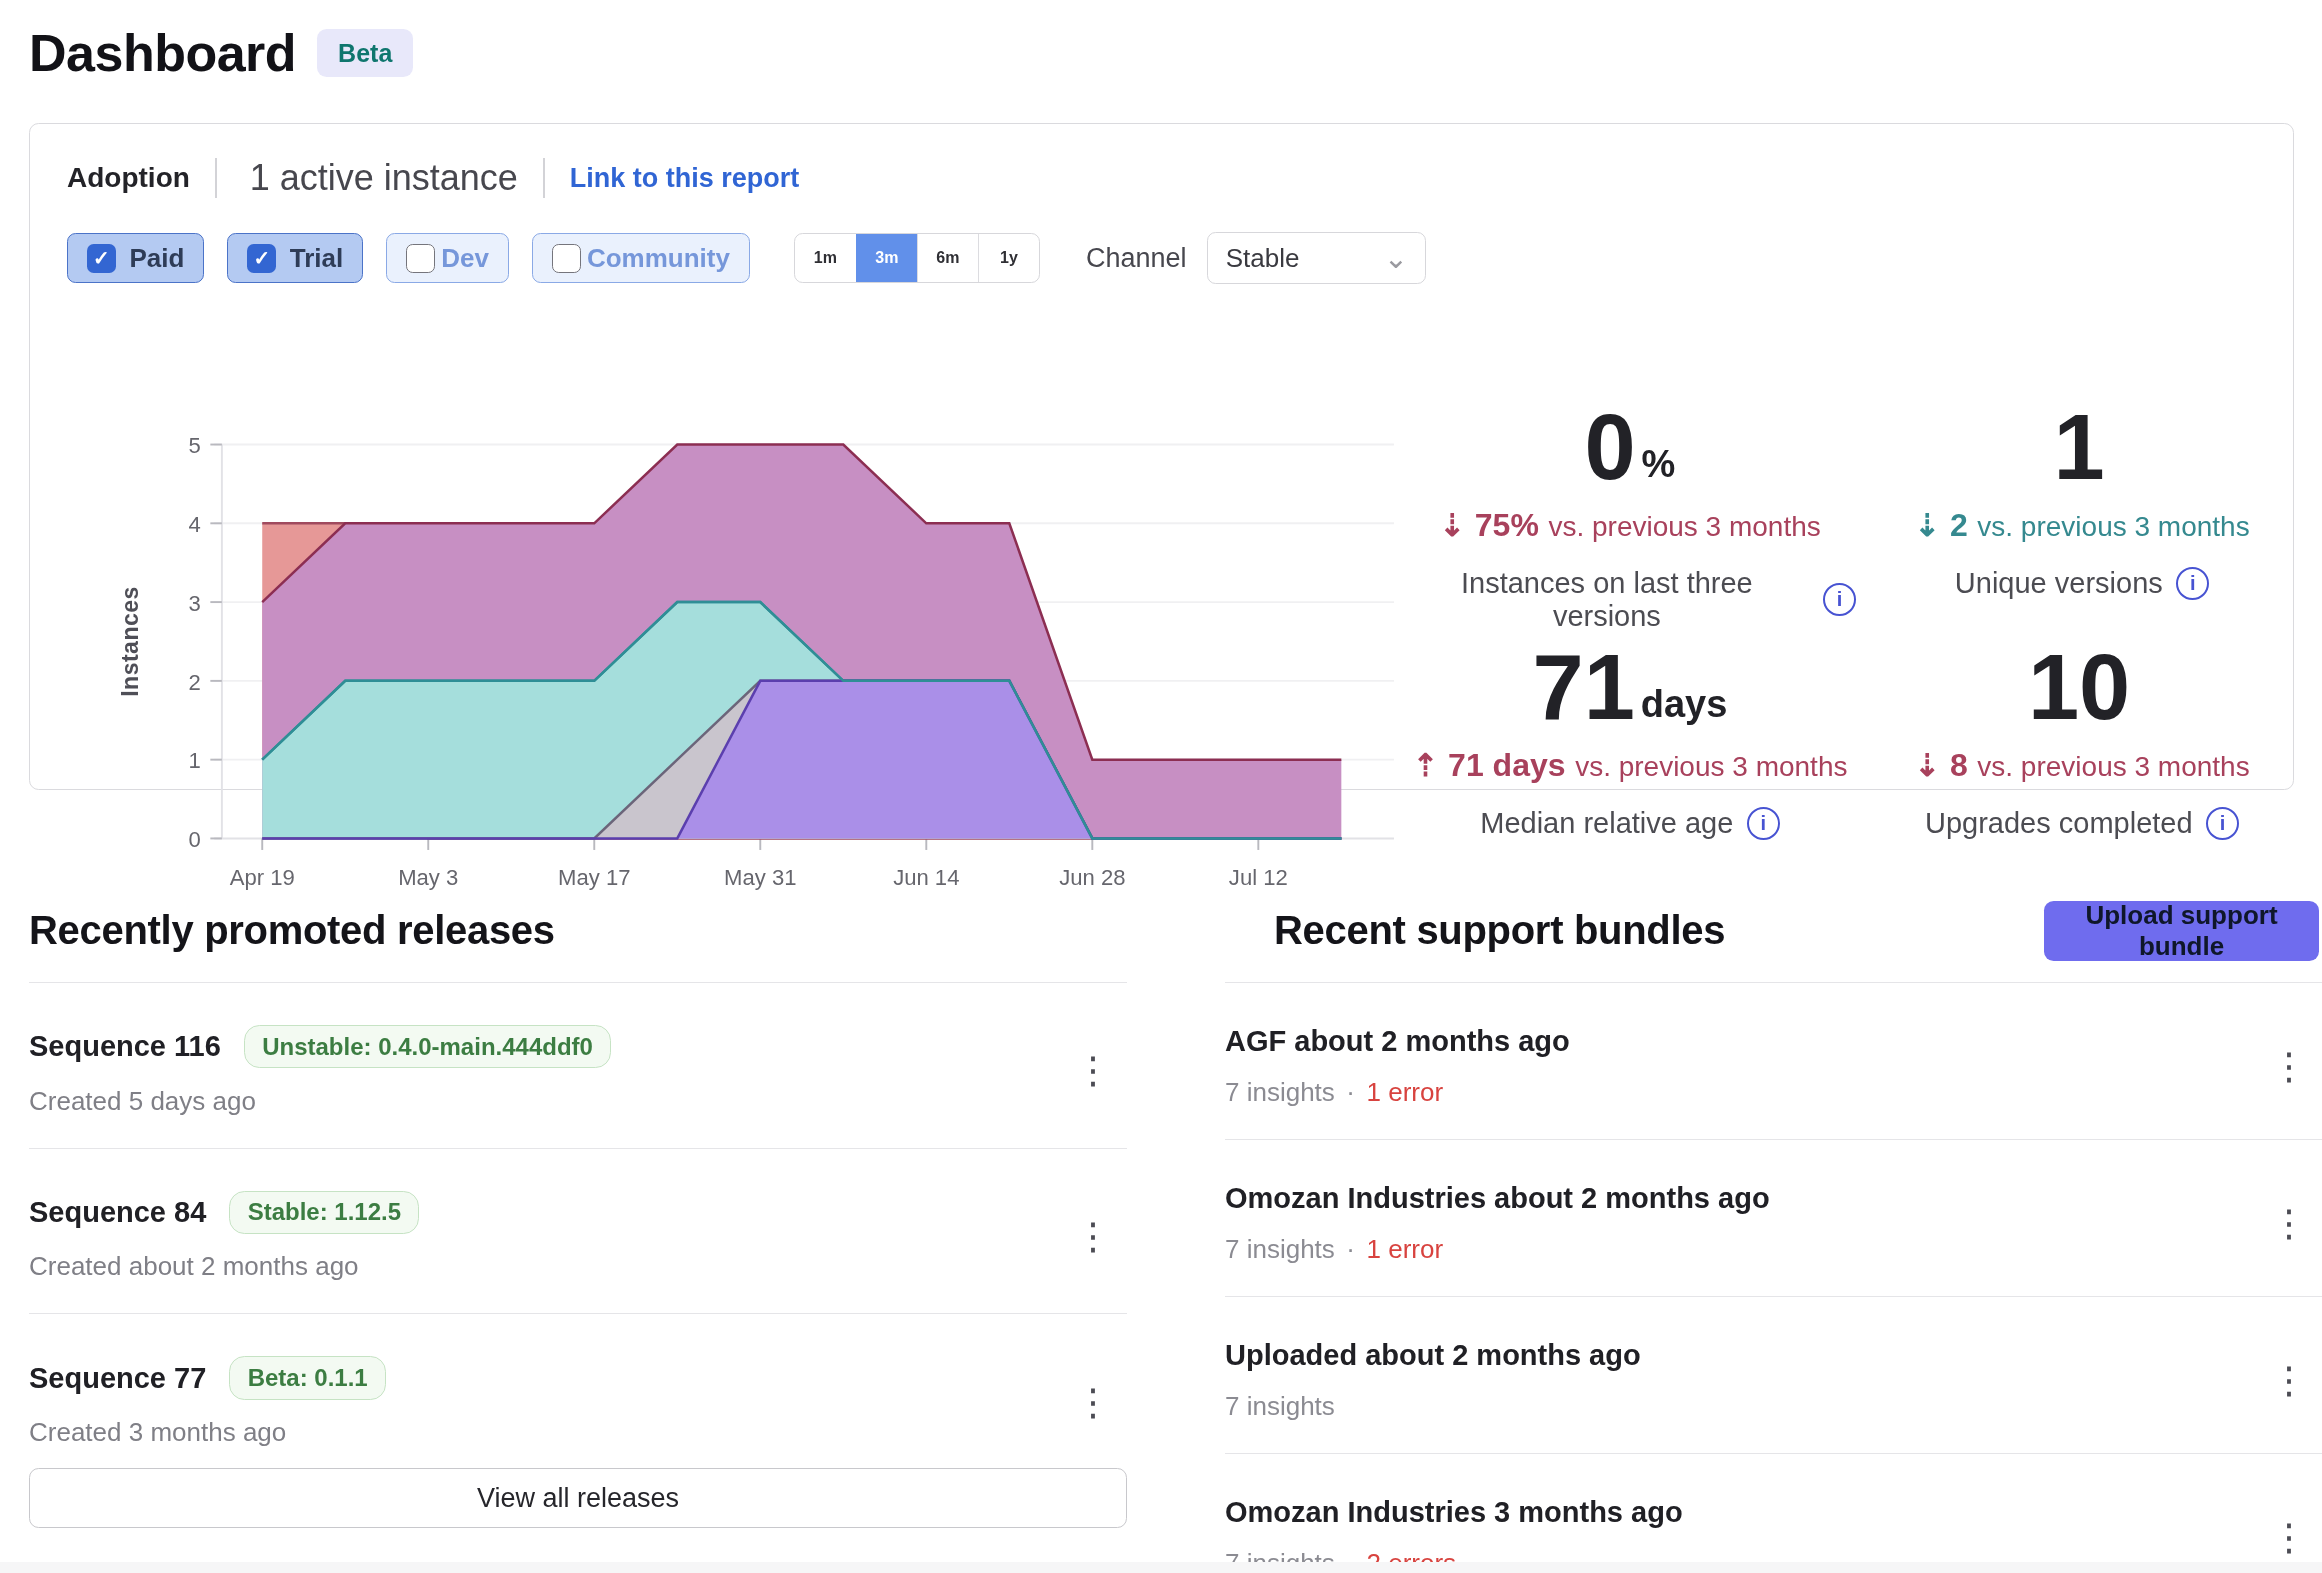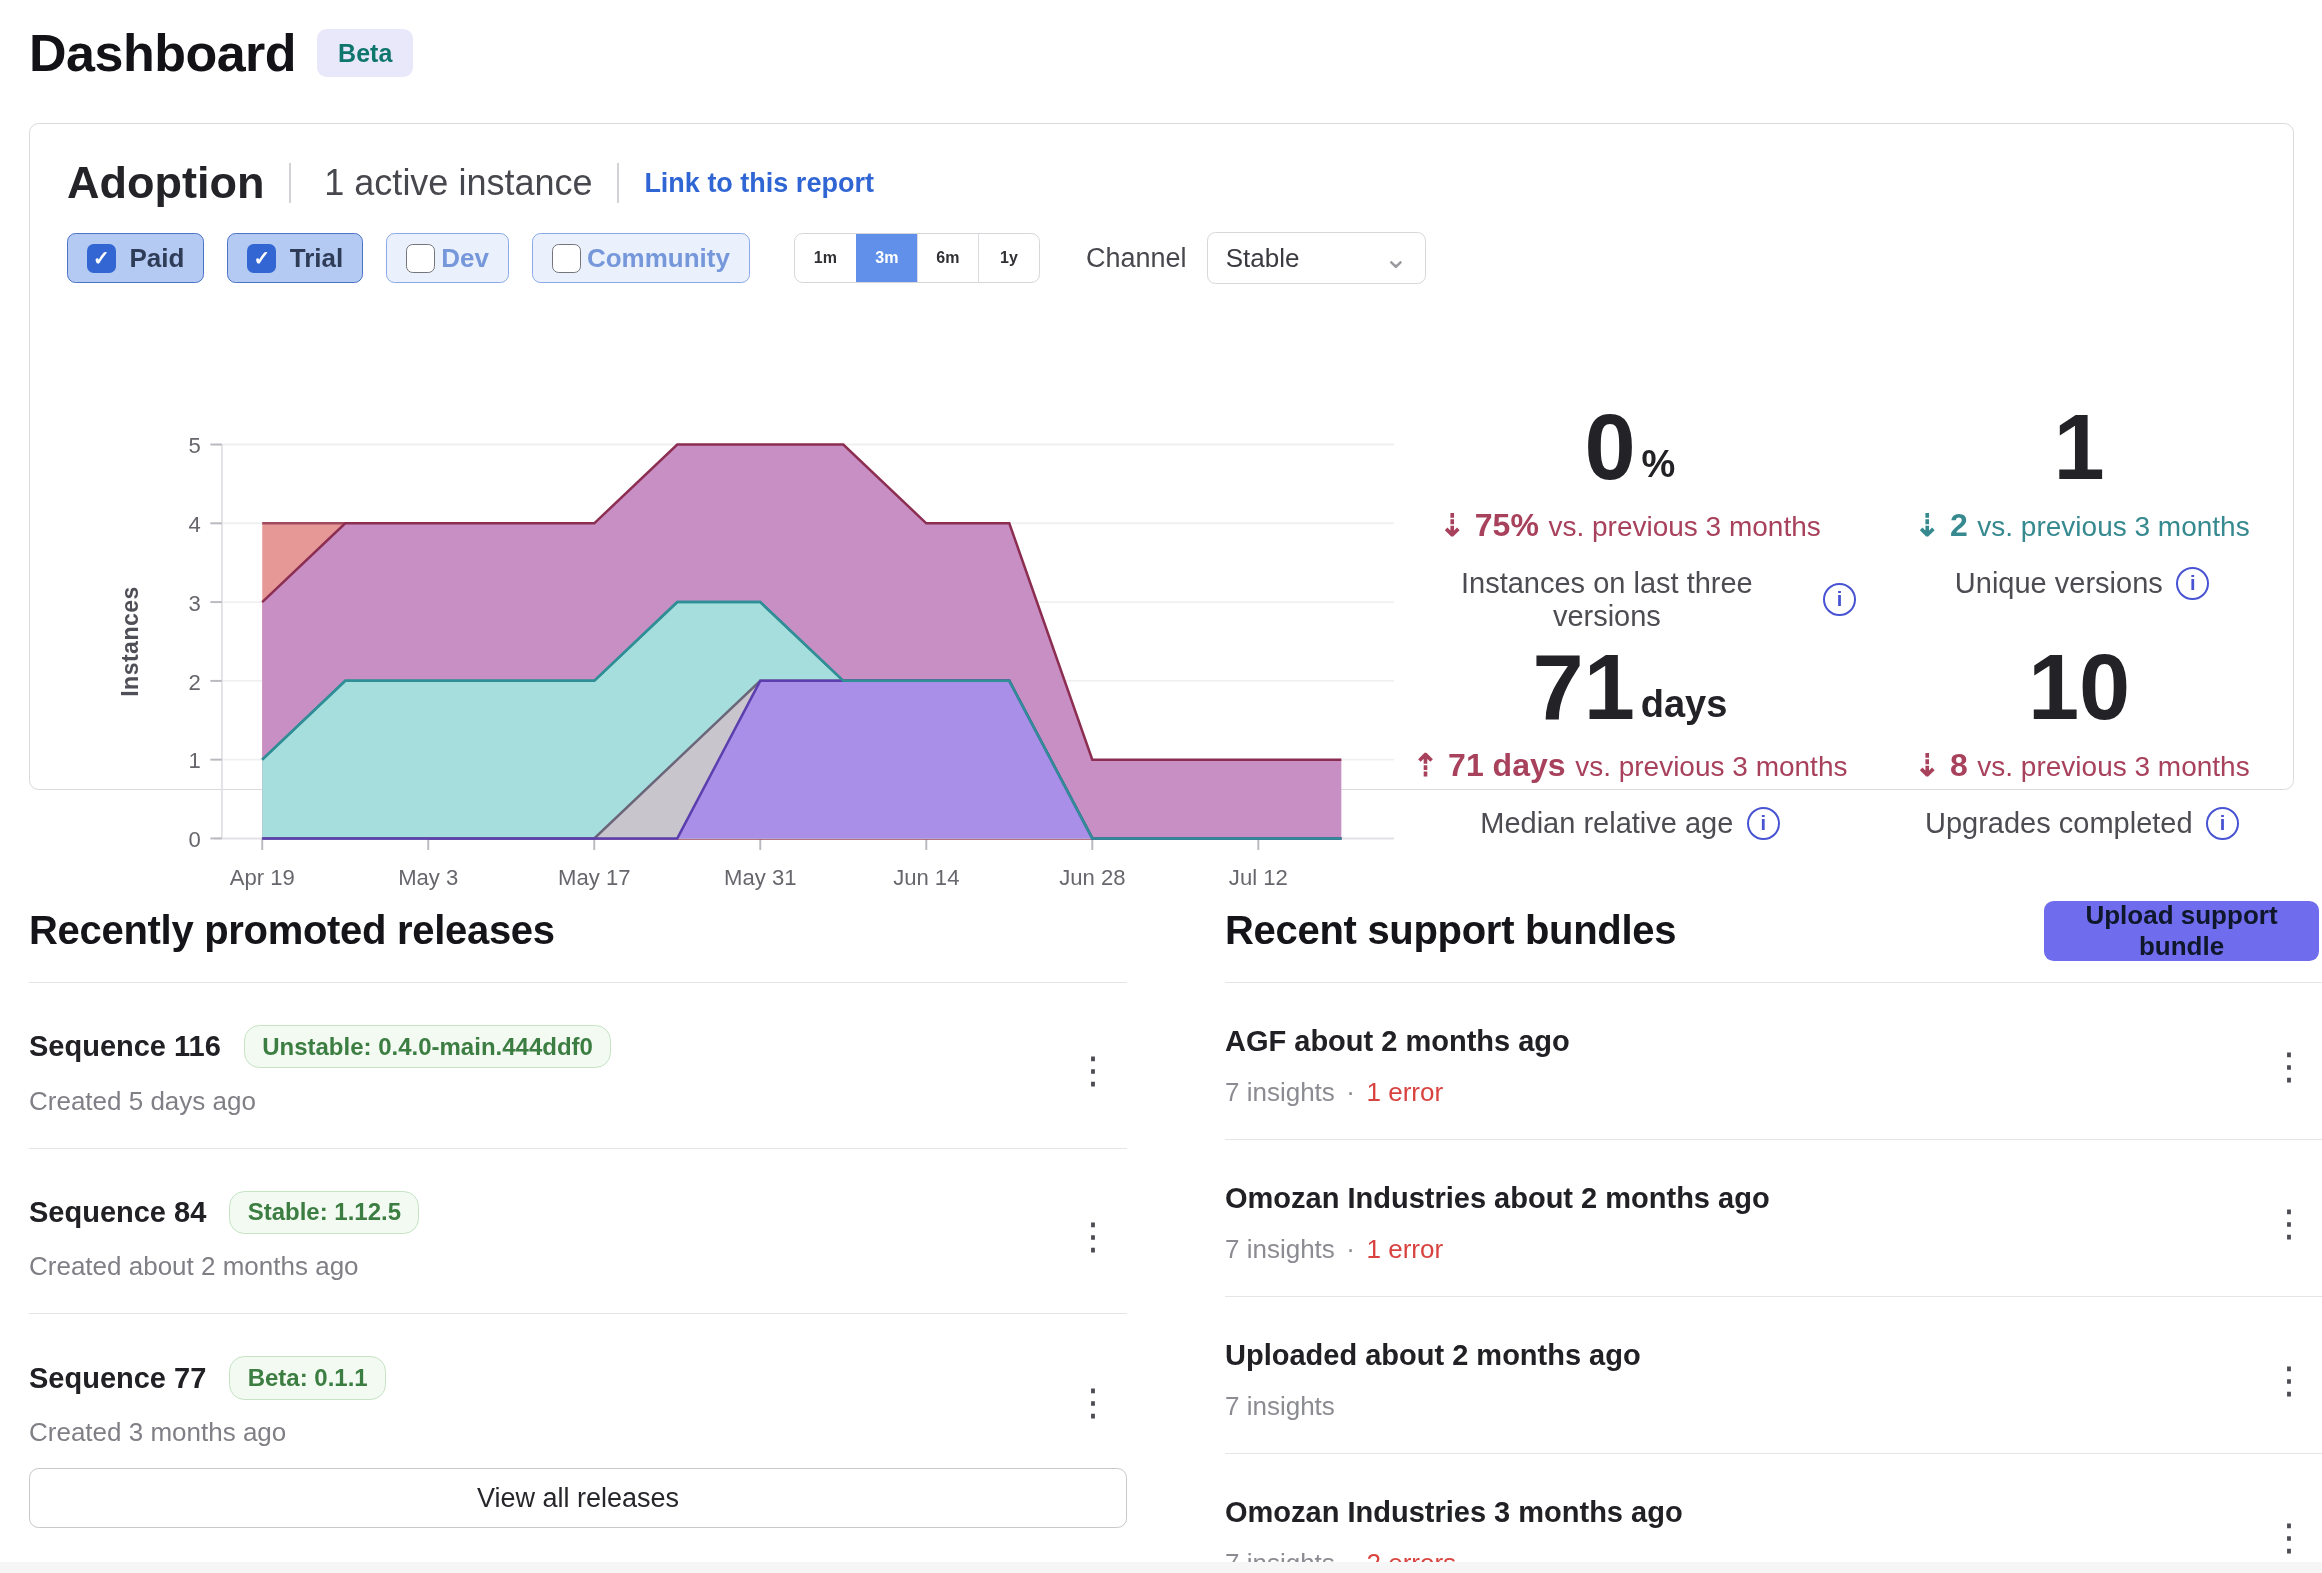--- a/index.html
+++ b/index.html
@@ -9,21 +9,21 @@
   
   .page-header { position:absolute; left:29px; top:23px; display:flex; align-items:center; gap:21px; }
   .page-title { font-size:52px; font-weight:800; letter-spacing:-0.5px; color:#121217; }
   .beta-badge { background:#e8e8fa; color:#0f766e; font-size:25px; font-weight:600;
                 padding:9.6px 21px; border-radius:9.6px; }
 
   
   .card { position:absolute; left:29px; top:123px; width:2265px; height:667px;
           background:#fff; border:1.9px solid #dadade; border-radius:9.6px; }
   .card-header { position:absolute; left:37px; top:33px; display:flex; align-items:center; gap:25px; }
-  .card-title { font-size:45px; font-weight:700; color:#232328; }
+  .card-title { font-size:28px; font-weight:700; color:#232328; }
   .hdr-sep { width:1.9px; height:40px; background:#d3d3d7; }
   .active-instances { font-size:36px; font-weight:500; color:#47474e;margin-left:8px; }
   .report-link { font-size:27px; font-weight:700; color:var(--accent-blue); cursor:pointer; }
 
   .filter-row { position:absolute; left:37px; top:108px; display:flex; align-items:center; }
   .chk-btn { display:flex; align-items:center; gap:13.4px; height:50px; padding:0 19px;
              border-radius:8.6px; font-size:26px; font-weight:600; cursor:pointer; margin-right:23px; }
   .chk-btn.checked { background:#b4caf2; border:1.9px solid #4b73c8; color:#2e3c57; }
   .chk-btn.unchecked { background:#eaf1fd; border:1.9px solid #8aa9e6; color:#7697da;gap:6px; }
   .chk-box { width:29px; height:29px; border-radius:6.7px; display:flex; align-items:center;
@@ -60,21 +60,21 @@
   .trend-red { color:var(--trend-red); }
   .trend-teal { color:var(--trend-teal); }
   .stat-label { margin-top:23px; font-size:29px; color:#4c4c52; display:flex; align-items:center; gap:13.4px; }
   .info-icon { width:33px; height:33px; border:2.4px solid var(--info-icon-blue); border-radius:50%;
                color:var(--info-icon-blue); font-size:20px; font-weight:600; display:flex;
                align-items:center; justify-content:center; cursor:pointer; }
 
   
   .section-heading { font-size:40px; font-weight:800; color:#141419; letter-spacing:-0.3px; }
   #releases-heading { position:absolute; left:29px; top:908px; }
-  #bundles-heading  { position:absolute; left:1225px; top:908px; }
+  #bundles-heading  { position:absolute; left:1274px; top:908px; }
 
   .upload-btn { position:absolute; left:2044px; top:901px; width:275px; height:60px;
                 background:var(--indigo); color:#0f172a; font-size:26px; font-weight:600;
                 border:none; border-radius:9.6px; cursor:pointer; display:flex;
                 align-items:center; justify-content:center; }
 
   .list { position:absolute; top:982px; width:1098px; border-top:1.9px solid #e5e5e8; }
   #releases-list { left:29px; }
   #bundles-list { left:1225px; }
   .list-item { display:flex; justify-content:space-between; align-items:center;

